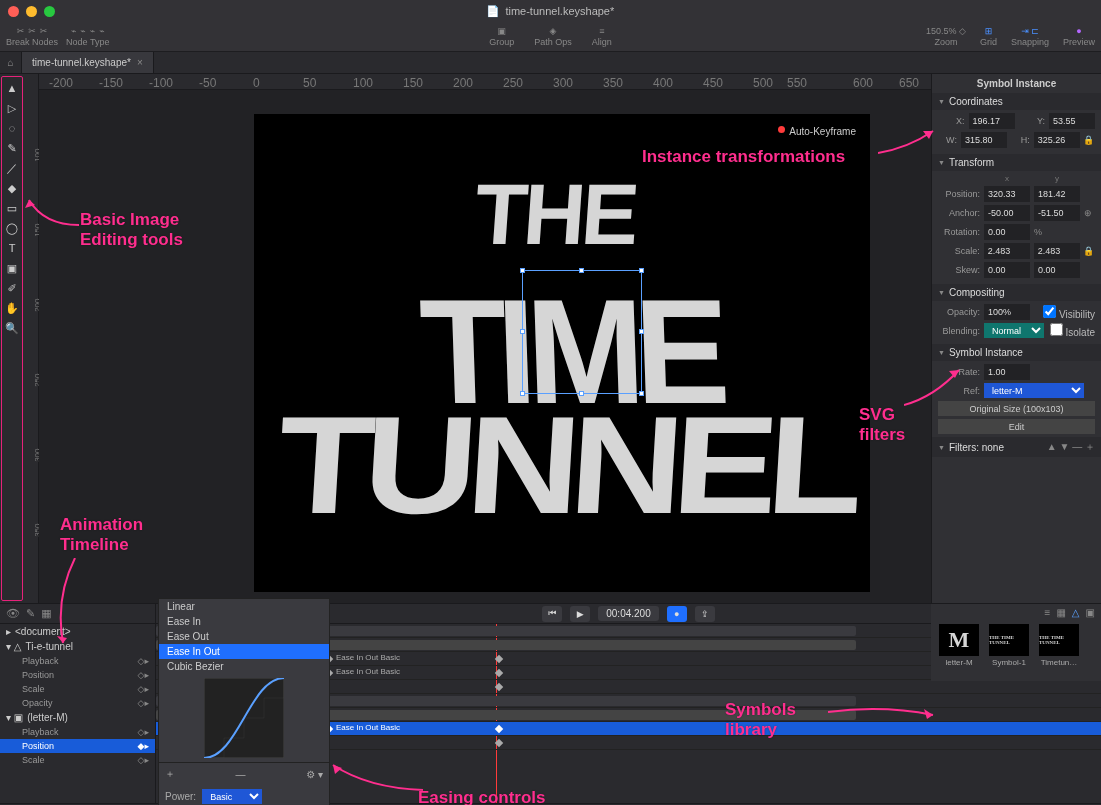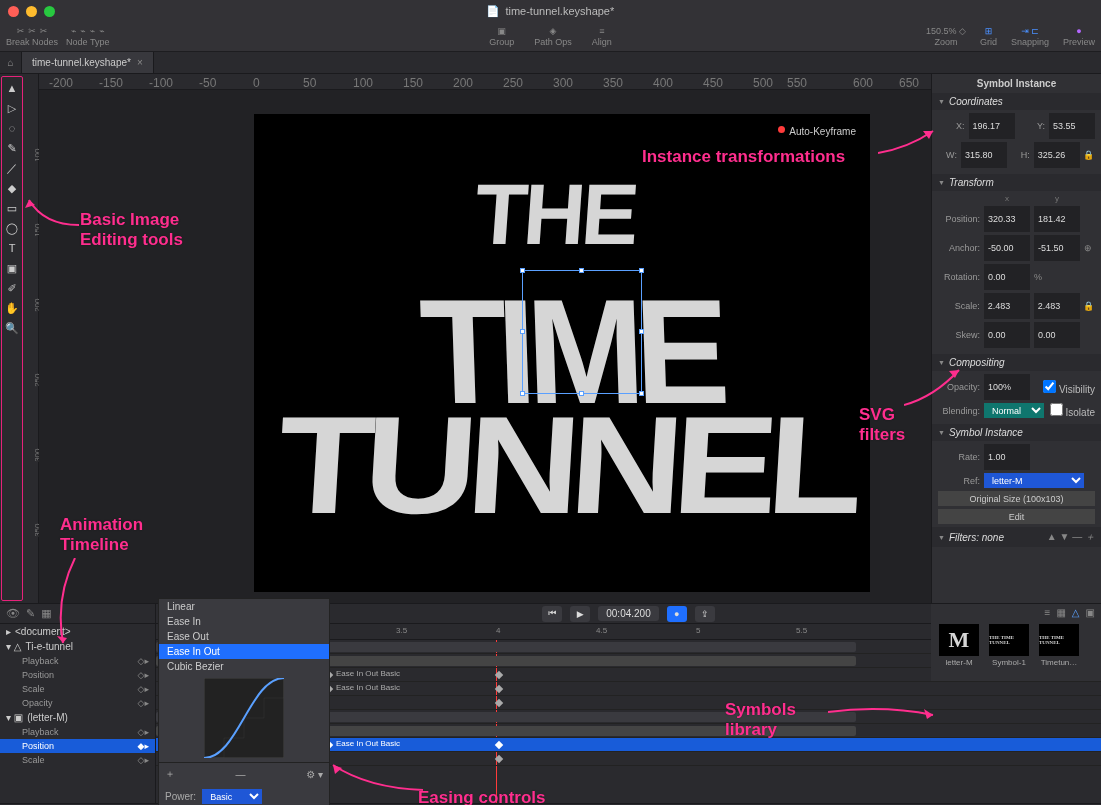--- a/index.html
+++ b/index.html
@@ -34,26 +34,26 @@
 .ruler-h .tick { position:absolute; top:2px; }
 .canvas-area { flex:1; position:relative; overflow:hidden; background:#222225; }
 .artboard { position:absolute; left:215px; top:24px; width:616px; height:478px; background:#000; }
 .auto-key { position:absolute; right:14px; top:12px; display:flex; align-items:flex-start; gap:4px; color:#ccc; font-size:10px;}
 .auto-key .dot { width:7px; height:7px; border-radius:50%; background:#ff3b3b; }
 .sel-box { position:absolute; border:1px solid #5aa0ff; }
 .sel-handle { position:absolute; width:5px; height:5px; background:#fff; border:1px solid #5aa0ff; }
 
 .right-panel { width: 170px; background: #303034; border-left: 1px solid #1a1a1d; display:flex; flex-direction:column; font-size:10px; color:#bbb; }
 .rp-header { text-align:center; padding:4px 0; font-size:10px; color:#ccc; font-weight:600; }
-.rp-section-h { background:#2a2a2e; padding:3px 6px; font-size:10px; color:#ddd; display:flex; align-items:center; gap:4px;font-style:italic; }
+.rp-section-h { background:#2a2a2e; padding:3px 6px; font-size:10px; color:#ddd; display:flex; align-items:center; gap:4px; }
 .rp-section-h::before { content:"▼"; font-size:7px; color:#888; }
 .rp-body { padding: 3px 6px; }
 .rp-row { display:flex; align-items:center; gap:4px; margin-bottom:3px; }
 .rp-row label { width:42px; font-size:9px; color:#999; text-align:right;}
-.rp-input { background:#222225; border:none; color:#ddd; font-size:9px; padding:2px 4px; width:46px; height:26px; }
+.rp-input { background:#222225; border:none; color:#ddd; font-size:9px; padding:2px 4px; width:46px; height:16px; }
 .rp-select { background:#1f57d6; border:none; color:#fff; font-size:9px; padding:1px 4px; width:100px; height:15px;}
 .rp-btn { background:#444; border:none; color:#ccc; font-size:9px; padding:2px 8px; width:100%; height:15px;}
 .lock-ic { color:#888; font-size:9px; }
 
 .timeline { height: 200px; background: #2a2a2e; border-top: 1px solid #1a1a1d; display:flex; position:relative;}
 .tl-left { width: 156px; border-right:1px solid #1a1a1d; display:flex; flex-direction:column;}
 .tl-left-hdr { height:20px; display:flex; align-items:center; gap:6px; padding:0 6px; border-bottom:1px solid #1a1a1d;}
 .tl-left-hdr .ic { color:#888; font-size:11px;}
 .tl-tree { flex:1; overflow:auto;}
 .tl-node { padding:2px 6px; display:flex; align-items:center; gap:4px; font-size:10px; color:#ccc; cursor:pointer;}
@@ -419,29 +419,20 @@
   </div>
 
   <div class="tl-right">
     <div class="tl-transport">
       <div class="btn">⏮</div>
       <div class="btn">▶</div>
       <div class="time">00:04.200</div>
       <div class="btn" style="background:#1f6fff">●</div>
       <div class="btn">⇪</div>
     </div>
-    <div class="tl-ruler">
-      <span class="t" style="left:40px">2.5</span>
-      <span class="t" style="left:140px">3</span>
-      <span class="t" style="left:240px">3.5</span>
-      <span class="t" style="left:340px">4</span>
-      <span class="t" style="left:440px">4.5</span>
-      <span class="t" style="left:540px">5</span>
-      <span class="t" style="left:640px">5.5</span>
-    </div>
     <div class="tl-rows">
       <div class="playhead" style="left:340px"></div>
       <div class="tl-track">
           <div class="tl-seg" style="left:0;width:700px;background:#3a3a3f"></div>
         </div>
       <div class="tl-track">
           <div class="tl-seg" style="left:0;width:700px;background:#444"></div>
         </div>
       <div class="tl-track">
         <div class="tl-key" style="left:30px"></div>

